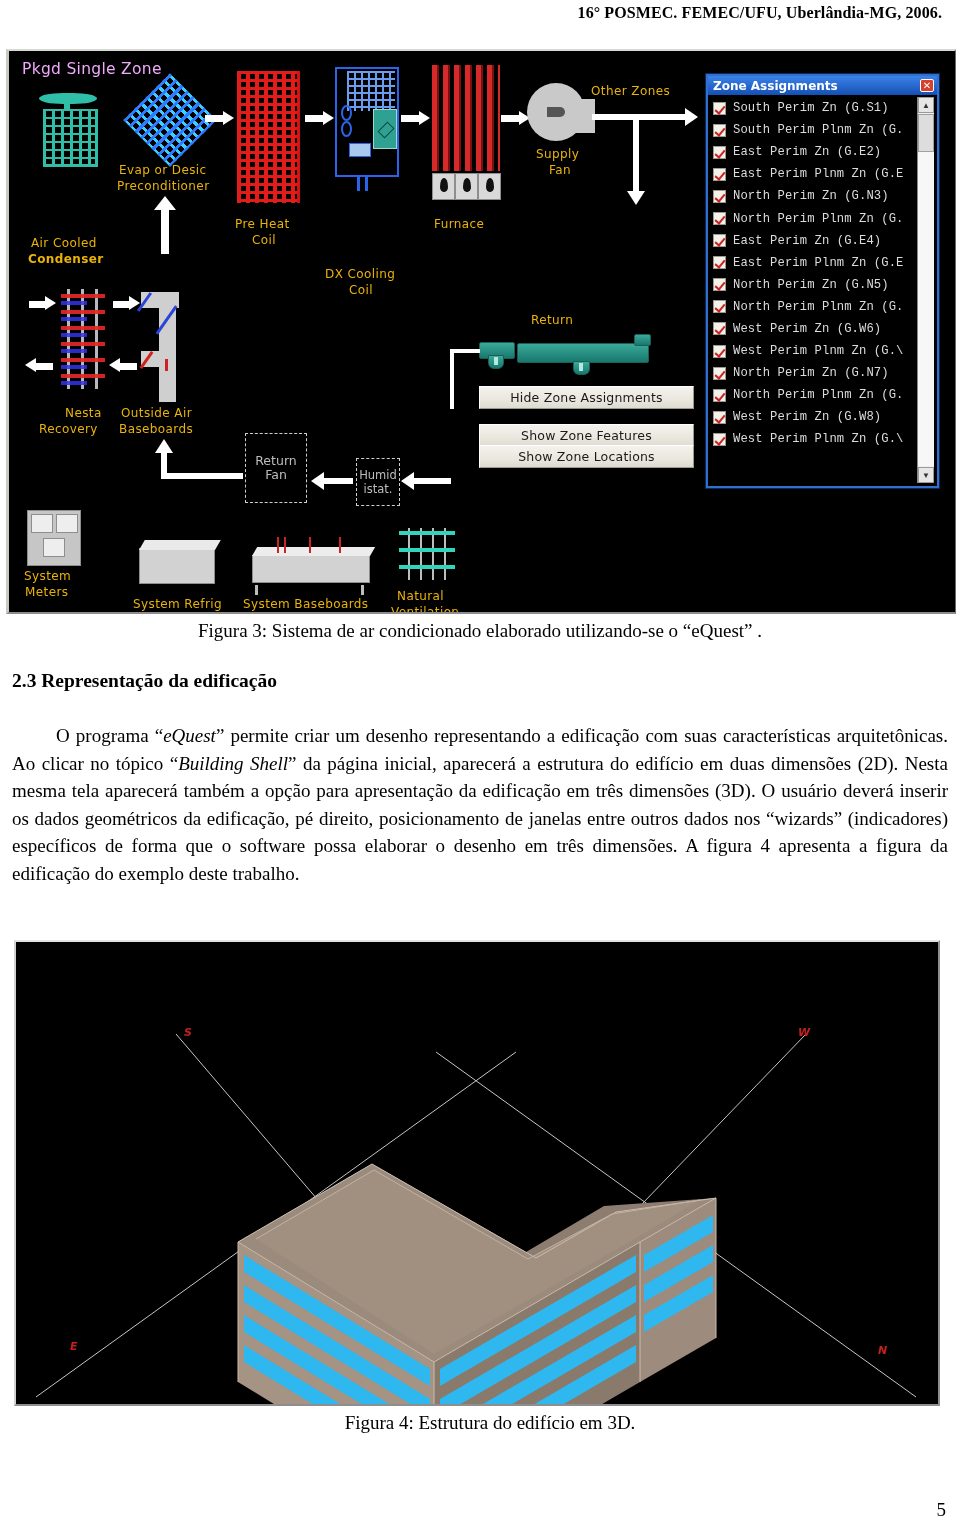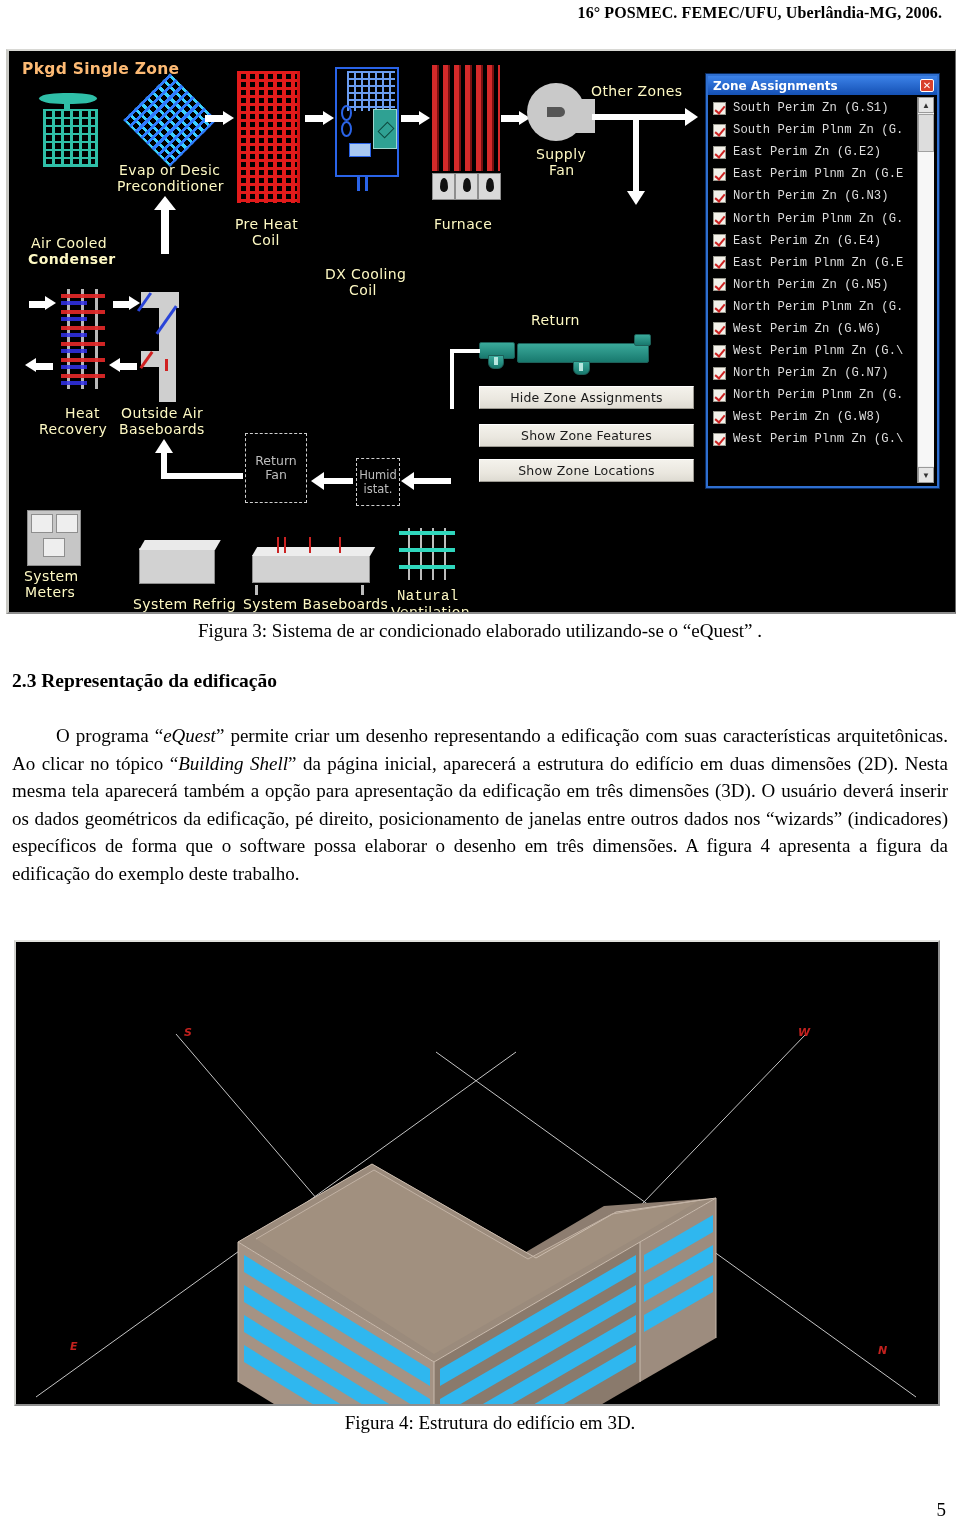--- a/index.html
+++ b/index.html
@@ -29,30 +29,30 @@
     border-top:2px solid #d8d8d4;
     border-left:3px solid #c9c9c4;
     border-right:1px solid #6b6b6b;
     border-bottom:2px solid #8d8d8d;
     box-sizing:border-box;
     overflow:hidden;
   }
   .fig3-inner{position:absolute;inset:0;background:#000;}
   .lbl{
     position:absolute;
-    color:#fef9c3;
+    color:#eab308;
     font-family:"DejaVu Sans", sans-serif;
-    font-size:14px;
+    font-size:12px;
     letter-spacing:0.4px;
     line-height:15px;
     text-shadow:0 0 1px #000;
     white-space:pre;
   }
   .title-lbl{
-    font-weight:bold;font-size:15.5px;color:#fdba74;letter-spacing:0.3px;
+    font-weight:normal;font-size:15.5px;color:#f0abfc;letter-spacing:0.3px;
   }
   .arr{
     position:absolute;background:#fff;
   }
   .arrow{position:absolute;}
   .arrow .shaft{position:absolute;background:#fff;}
   .arrow .head{position:absolute;width:0;height:0;}
   
   .coil-red{
     position:absolute;
@@ -301,21 +301,21 @@
 
     <div>
       <div style="position:absolute;left:58px;top:238px;width:3px;height:100px;background:#b9b9b9;"></div>
       <div style="position:absolute;left:72px;top:238px;width:3px;height:100px;background:#b9b9b9;"></div>
       <div style="position:absolute;left:86px;top:238px;width:3px;height:100px;background:#b9b9b9;"></div>
       <div style="position:absolute;left:52px;top:243px;width:44px;height:92px;
                   background:repeating-linear-gradient(to bottom,rgba(226,40,40,.92) 0 4px,transparent 4px 16px);"></div>
       <div style="position:absolute;left:52px;top:250px;width:26px;height:88px;
                   background:repeating-linear-gradient(to bottom,rgba(50,50,235,.85) 0 4px,transparent 4px 16px);"></div>
     </div>
-    <div class="lbl" style="left:56px;top:355px;">Heat</div>
+    <div class="lbl" style="left:56px;top:355px;">Nesta</div>
     <div class="lbl" style="left:30px;top:371px;">Recovery</div>
 
     <div>
       <div class="arr" style="left:20px;top:250px;width:18px;height:7px;"></div>
       <div style="position:absolute;left:36px;top:245px;width:0;height:0;border-top:7px solid transparent;border-bottom:7px solid transparent;border-left:11px solid #fff;"></div>
     </div>
     <div>
       <div class="arr" style="left:26px;top:312px;width:18px;height:7px;"></div>
       <div style="position:absolute;left:16px;top:307px;width:0;height:0;border-top:7px solid transparent;border-bottom:7px solid transparent;border-right:11px solid #fff;"></div>
     </div>
@@ -402,26 +402,26 @@
     <div class="lbl" style="left:234px;top:546px;">System Baseboards</div>
 
     <div>
       <div style="position:absolute;left:399px;top:477px;width:2px;height:52px;background:#bdbdbd;"></div>
       <div style="position:absolute;left:411px;top:477px;width:2px;height:52px;background:#bdbdbd;"></div>
       <div style="position:absolute;left:423px;top:477px;width:2px;height:52px;background:#bdbdbd;"></div>
       <div style="position:absolute;left:435px;top:477px;width:2px;height:52px;background:#bdbdbd;"></div>
       <div style="position:absolute;left:390px;top:480px;width:56px;height:48px;
                   background:repeating-linear-gradient(to bottom,#2fd6bd 0 4px,transparent 4px 17px);"></div>
     </div>
-    <div class="lbl" style="left:388px;top:538px;font-family:Liberation Mono, monospace;">Natural</div>
+    <div class="lbl" style="left:388px;top:538px;">Natural</div>
     <div class="lbl" style="left:382px;top:554px;">Ventilation</div>
 
     <div class="eq-btn" style="left:470px;top:335px;width:215px;height:23px;">Hide Zone Assignments</div>
     <div class="eq-btn" style="left:470px;top:373px;width:215px;height:23px;">Show Zone Features</div>
-    <div class="eq-btn" style="left:470px;top:408px;width:215px;height:23px;">Show Zone Locations</div>
+    <div class="eq-btn" style="left:470px;top:394px;width:215px;height:23px;">Show Zone Locations</div>
 
     <div class="zone-window" style="left:697px;top:23px;width:233px;height:414px;">
       <div class="zone-title">
         <span>Zone Assignments</span>
         <span class="zone-close">✕</span>
       </div>
       <div class="zone-list">
         <div class="zone-item">
             <span class="zone-check"></span>
             <span class="zone-label">South Perim Zn (G.S1)</span>

